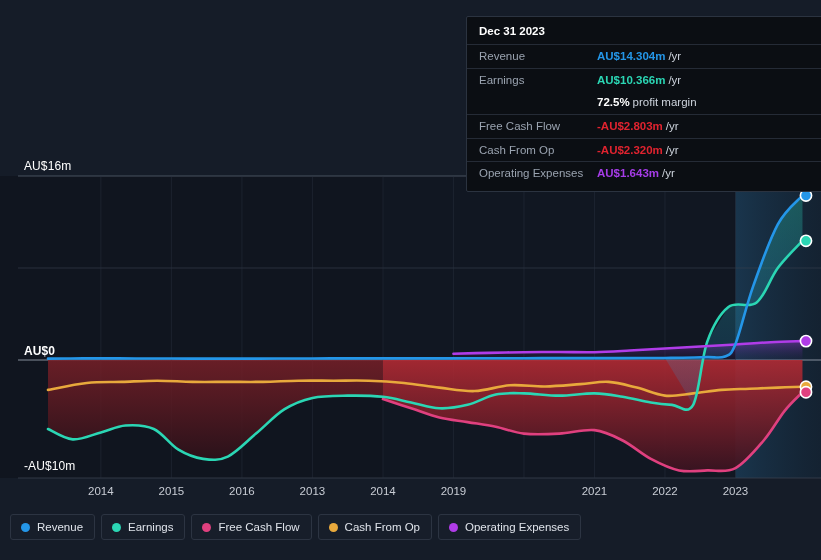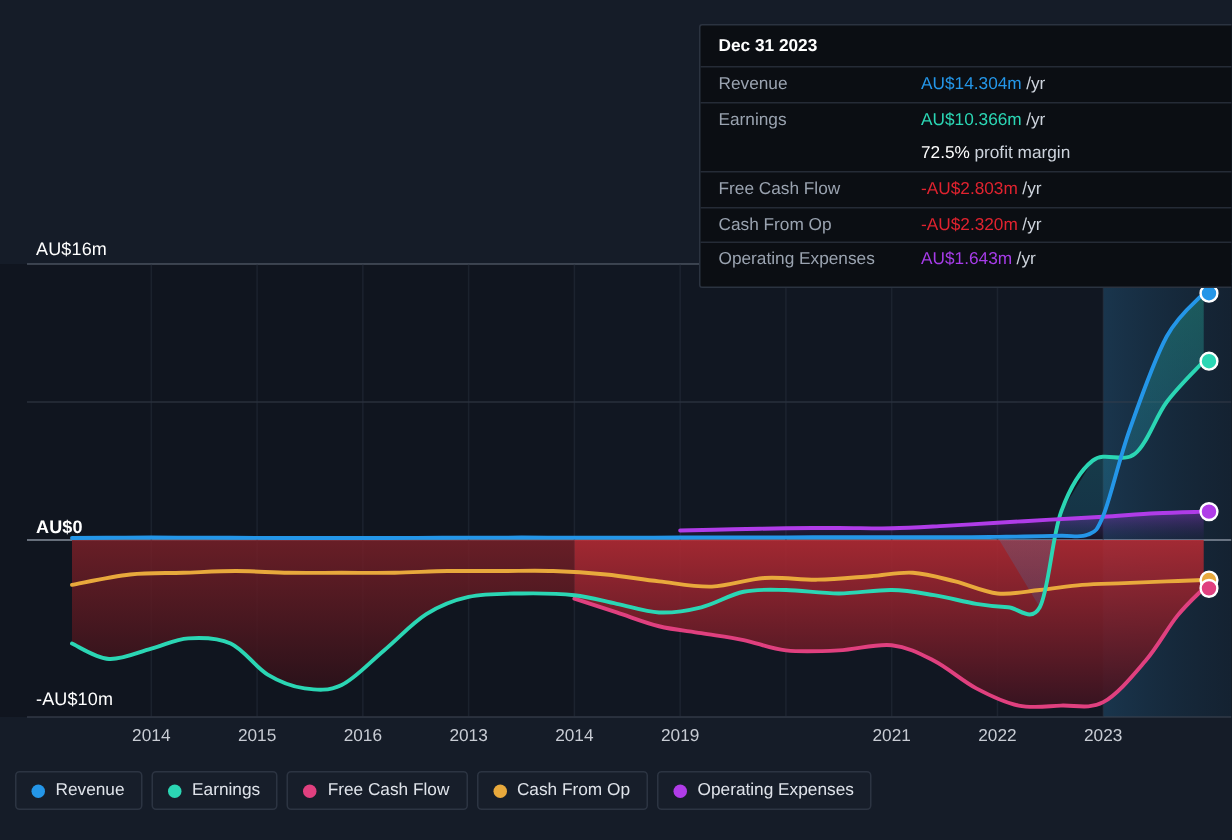--- a/index.html
+++ b/index.html
@@ -51,21 +51,21 @@
   .tt-row{
     display:flex;align-items:baseline;
     padding:3px 12px 3px 12px;
     border-top:1px solid #252b36;
     font-size:11.5px;
     line-height:1.45;
   }
   .tt-row.no-rule{border-top:none;align-items:center;}
   .tt-key{color:#9aa3b0;width:118px;flex:0 0 118px;}
   .tt-valwrap{white-space:nowrap;}
-  .tt-val{font-weight:normal;margin-left:17px;}
+  .tt-val{font-weight:bold;}
   .tt-unit{color:#cdd3dc;margin-left:3px;}
 
   
   .legend{
     position:absolute;left:10px;top:514px;
     display:flex;gap:6px;align-items:center;
   }
   .legend-item{
     display:flex;align-items:center;gap:7px;
     border:1px solid #2c3442;

